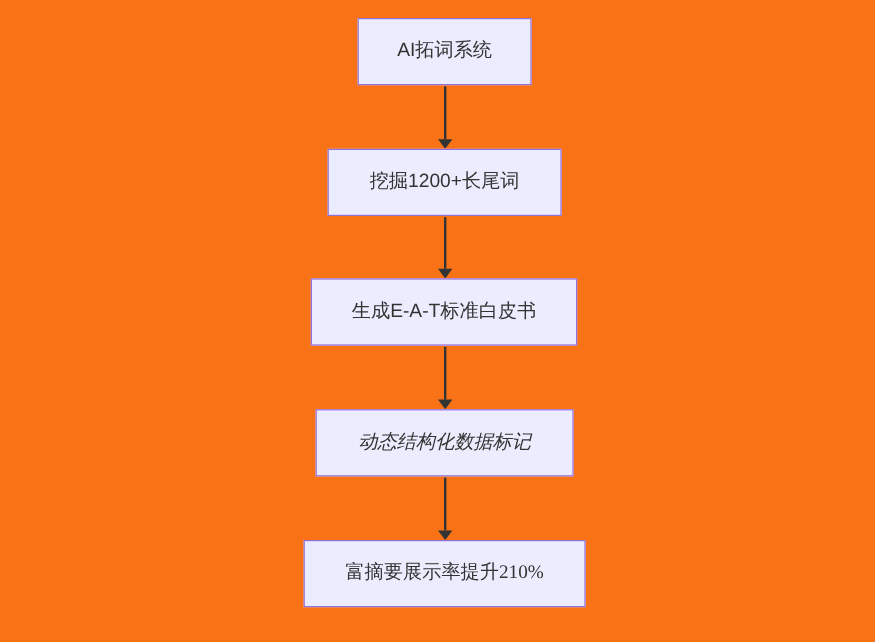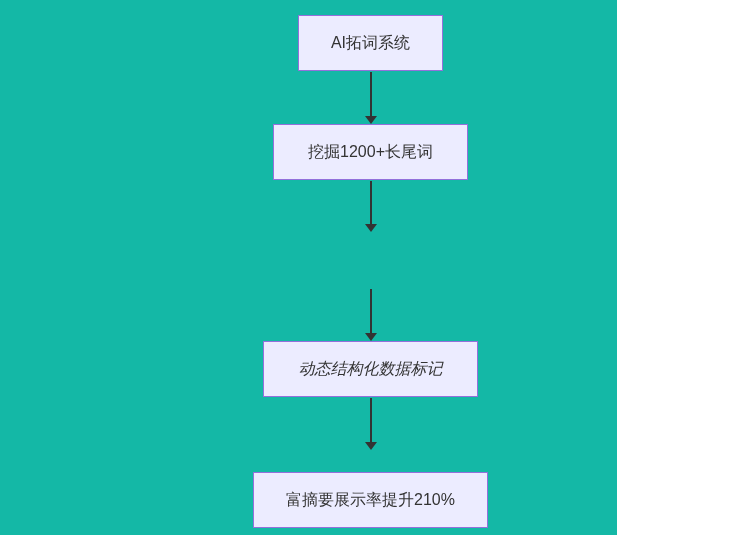--- a/index.html
+++ b/index.html
@@ -2,23 +2,23 @@
 <html><head>
 <meta charset="utf-8">
 <style>
   html, body {
     margin: 0;
     padding: 0;
     font-family: "Liberation Sans", "DejaVu Sans", sans-serif;
   }
   .stage {
     position: relative;
-    width: 617px;
+    width: 729px;
     height: 535px;
-    background: #14b8a6;
+    background: #f97316;
     overflow: hidden;
   }
   .flow-node {
     position: absolute;
     box-sizing: border-box;
     background: #ececff;
     border: 1px solid #9370db;
     color: #333333;
     font-size: 16px;
     line-height: 1;
@@ -26,21 +26,21 @@
     align-items: center;
     justify-content: center;
     text-align: center;
     white-space: nowrap;
   }
   
   .n1 { left: 298px; top: 15px;  width: 145px; height: 56px; }
   .n2 { left: 273px; top: 124px; width: 195px; height: 56px; }
   .n3 { left: 259px; top: 232px; width: 222px; height: 56px; }
   .n4 { left: 263px; top: 341px; width: 215px; height: 56px; font-style: italic; }
-  .n5 { left: 253px; top: 472px; width: 235px; height: 56px; }
+  .n5 { left: 253px; top: 450px; width: 235px; height: 56px; font-family: Liberation Serif, serif; }
 
   .arrow {
     position: absolute;
     left: 364px;
     width: 13px;
     display: flex;
     flex-direction: column;
     align-items: center;
   }
   .a1 { top: 72px;  height: 52px; }
@@ -76,20 +76,23 @@
 
   <div class="flow-node n2">
     <span>挖掘1200+长尾词</span>
   </div>
 
   <div class="arrow a2">
     <div class="arrow-line"></div>
     <div class="arrow-head"></div>
   </div>
 
+  <div class="flow-node n3">
+    <span>生成E-A-T标准白皮书</span>
+  </div>
 
   <div class="arrow a3">
     <div class="arrow-line"></div>
     <div class="arrow-head"></div>
   </div>
 
   <div class="flow-node n4">
     <span>动态结构化数据标记</span>
   </div>
 

